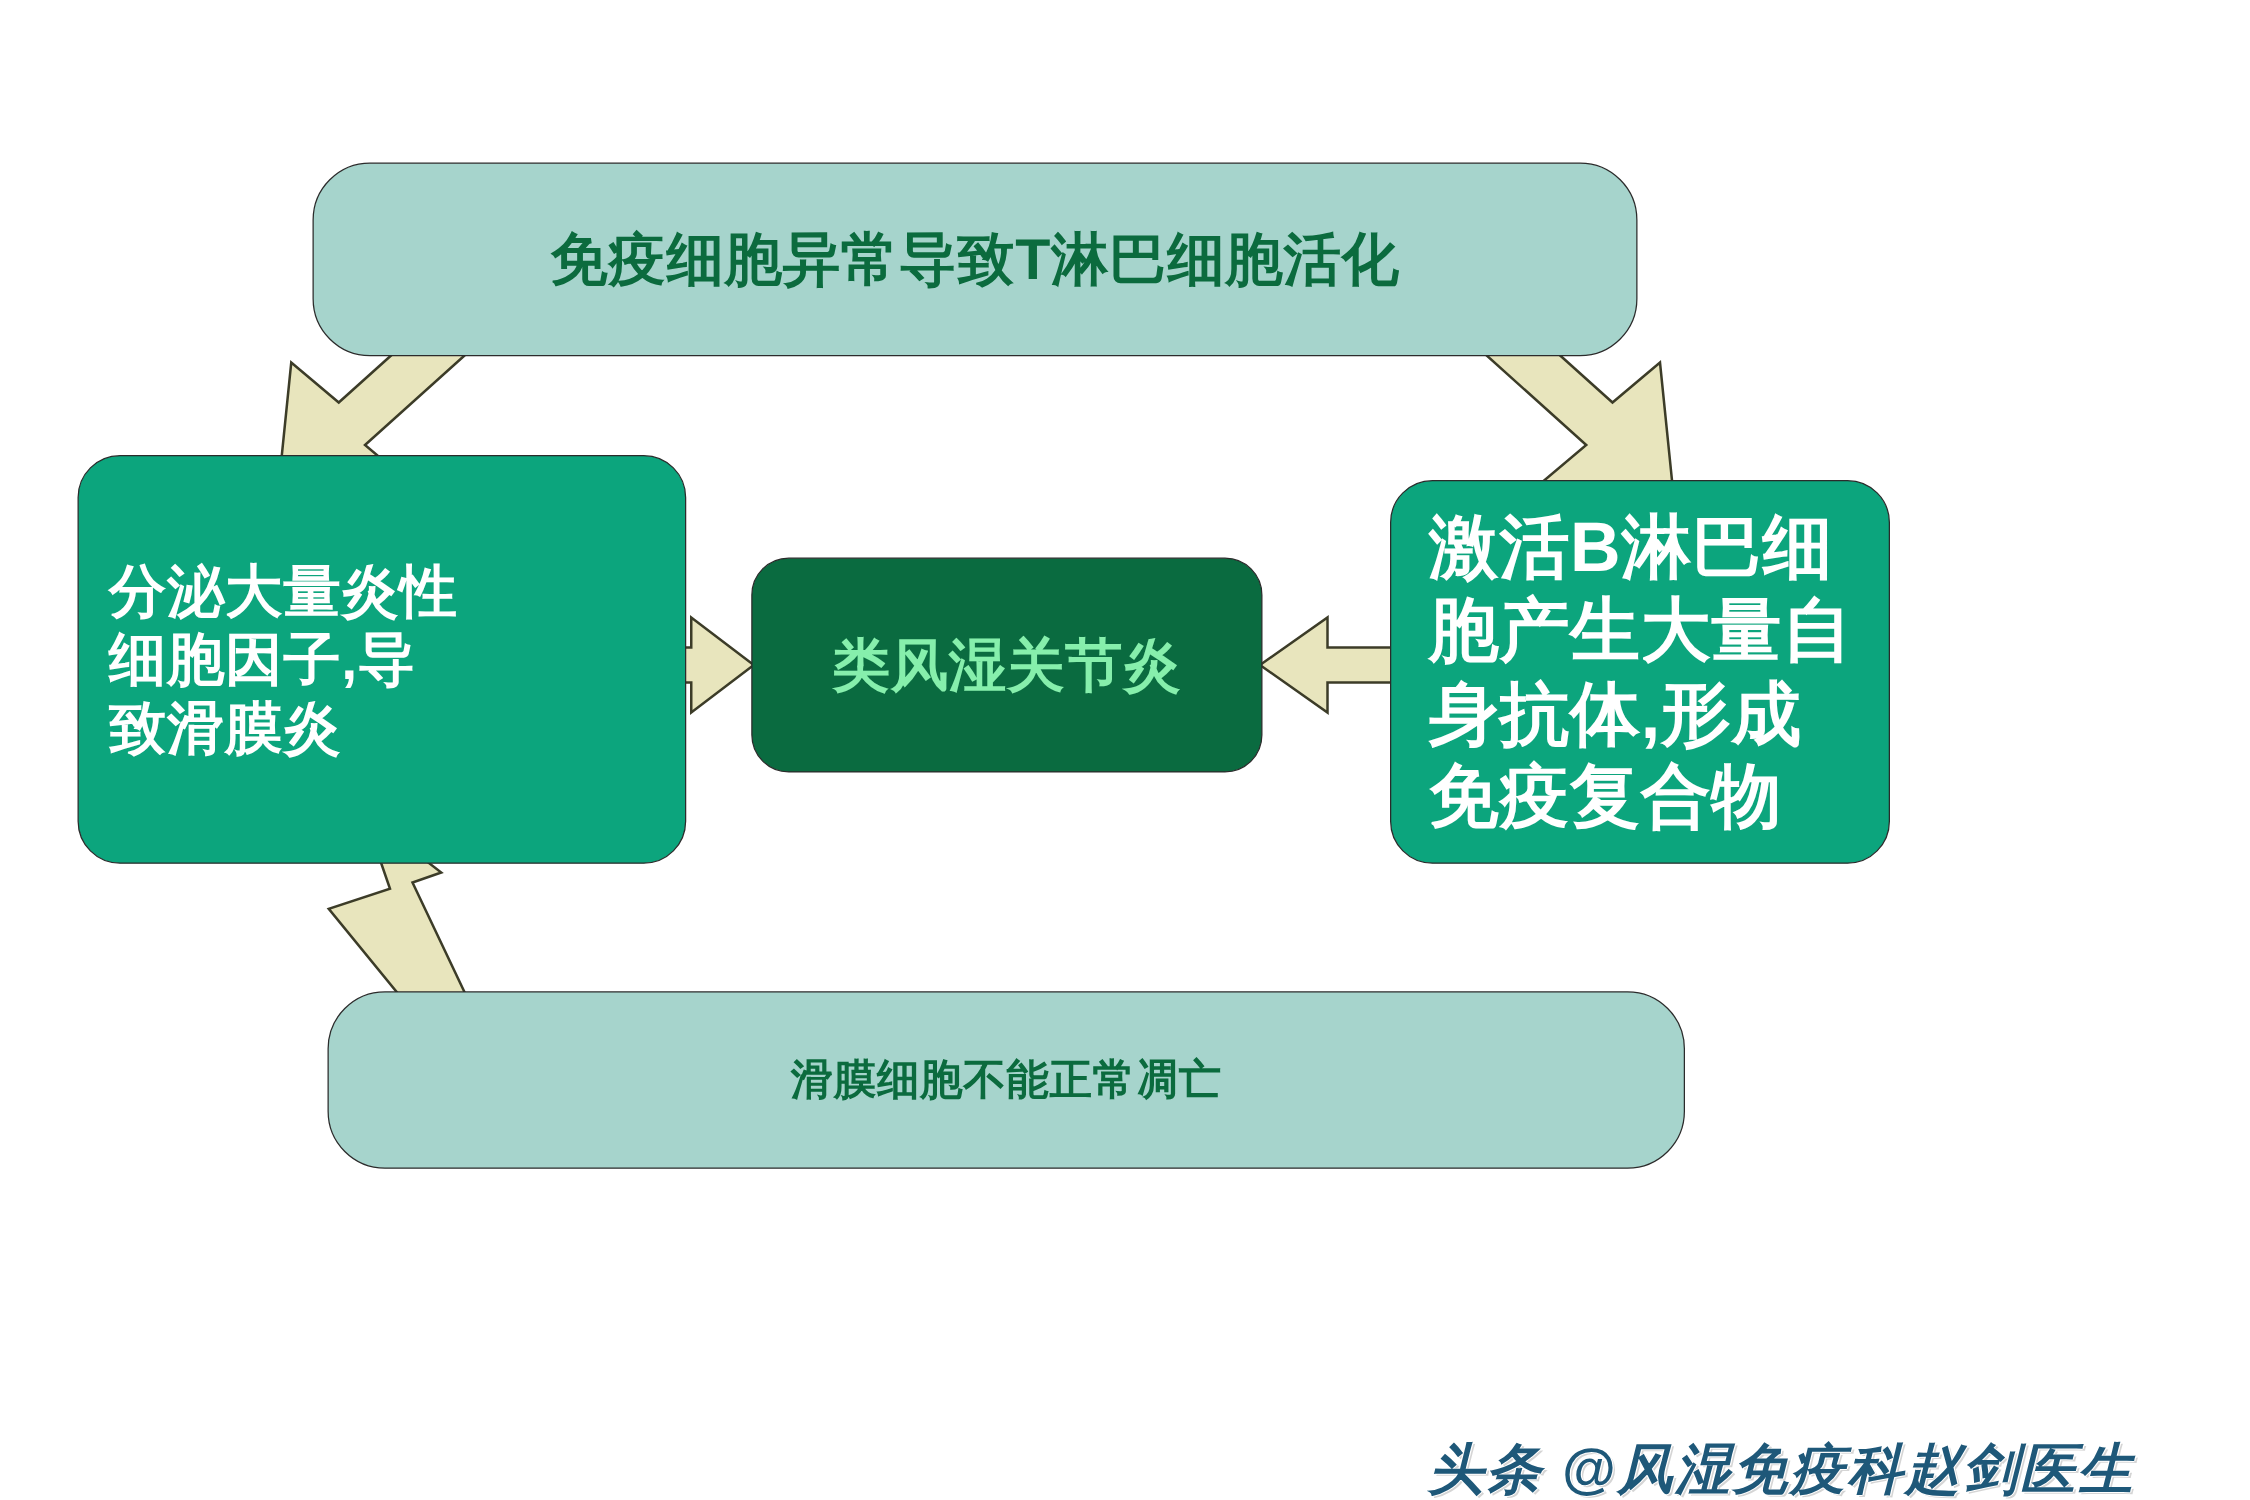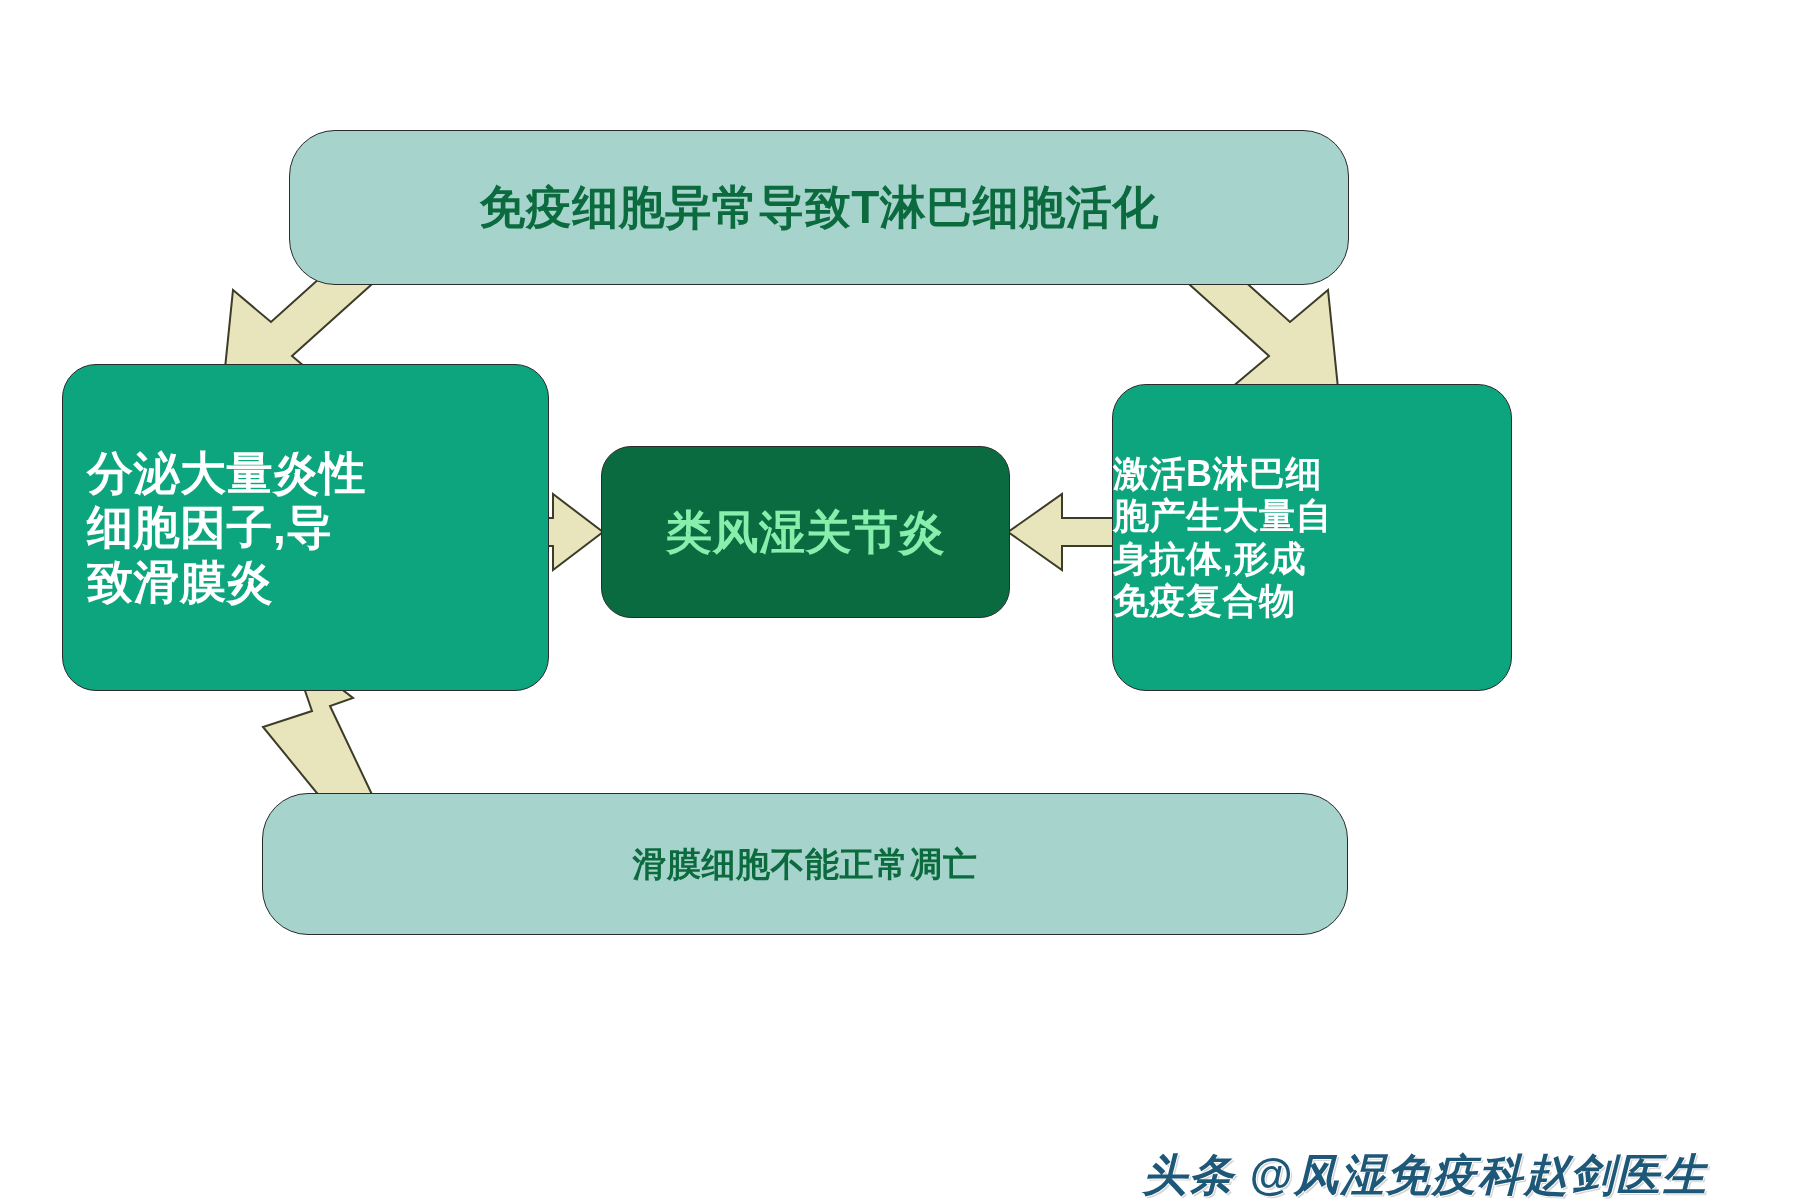--- a/index.html
+++ b/index.html
@@ -35,21 +35,20 @@
   #box-top {
     left: 250px;
     top: 130px;
     width: 1060px;
     height: 155px;
     border-radius: 46px;
     background: #a6d4ccff;
     color: #0b6b3e;
     font-size: 46px;
     font-weight: 700;
-    margin-left: 39px;
   }
 
   
   #box-bottom {
     left: 262px;
     top: 793px;
     width: 1086px;
     height: 142px;
     border-radius: 46px;
     background: #a6d4cc;
@@ -76,23 +75,24 @@
 
   
   #box-right {
     left: 1112px;
     top: 384px;
     width: 400px;
     height: 307px;
     border-radius: 34px;
     background: #0ca57d;
     color: #ffffff;
-    font-size: 36px;
+    font-size: 56px;
     font-weight: 700;
     justify-content: flex-start;
+    padding-left: 30px;
     text-align: left;
   }
 
   
   #box-center {
     left: 601px;
     top: 446px;
     width: 409px;
     height: 172px;
     border-radius: 30px;

